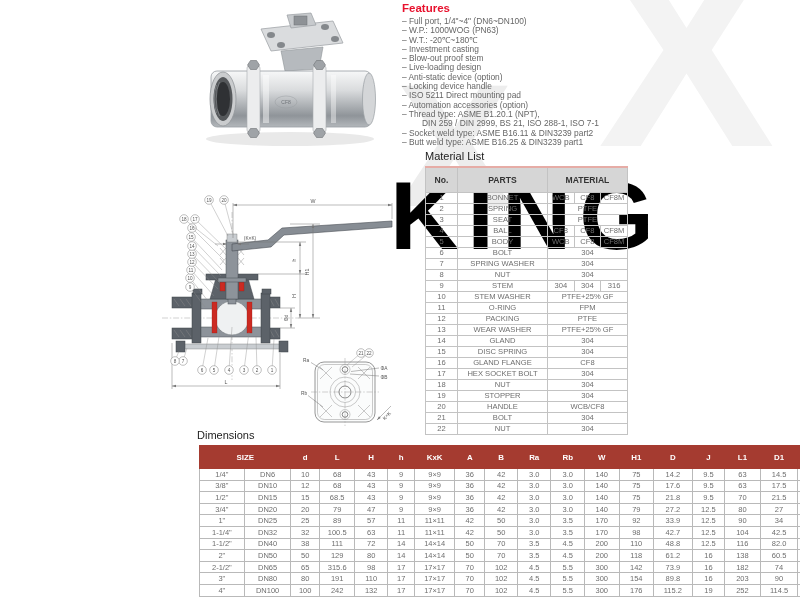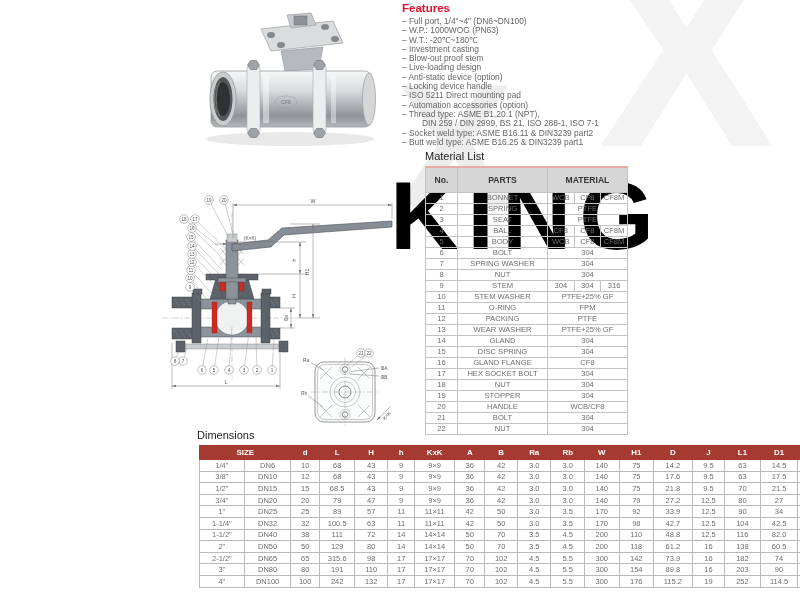--- a/index.html
+++ b/index.html
@@ -28,21 +28,21 @@
   .section-title { color:#1d1d1d; font-size:11px; font-weight:normal; margin-bottom:4px; }
   table { border-collapse:collapse; table-layout:fixed; background:transparent; }
   .mat-table { width:202px; font-size:7.6px; color:#6e6e6e; }
   .mat-table th, .mat-table td { border:0.5px solid #c3c3c3; text-align:center; padding:0; height:11px; overflow:hidden; white-space:nowrap; }
   .mat-table thead th { background:#d6d6d6; color:#333; font-size:8.6px; font-weight:bold; height:25px; border-top:2px solid #e6aca6; }
   .mat-table td { background:transparent; }
 
   
   .dims { left:163px; top:429px; width:634px;margin-left:34px; }
   .dim-table { width:632px; margin-left:2px; font-size:7.5px; color:#6e6e6e; }
-  .dim-table th { background:#a53b30; color:#ffffff; font-size:7.9px; font-weight:bold; height:14px; border:0.5px solid #a53b30; white-space:nowrap; }
+  .dim-table th { background:#a53b30; color:#ffffff; font-size:7.9px; font-weight:bold; height:23px; border:0.5px solid #a53b30; white-space:nowrap; }
   .dim-table td { border:0.5px solid #b9b9b9; text-align:center; height:11.6px; white-space:nowrap; }
 
   
   .photo   { left:185px; top:3px;   width:210px; height:148px; }
   .drawing { left:150px; top:190px; width:260px; height:245px; }
 
   svg text { font-family:"Liberation Sans", sans-serif; }
   .dimtxt { fill:#555; font-size:5.3px; }
   .cl   { stroke:#9a9a9a; stroke-width:0.45; stroke-dasharray:6 1.8 1.5 1.8; fill:none; }
   .thin { stroke:#8a8a8a; stroke-width:0.45; fill:none; }

